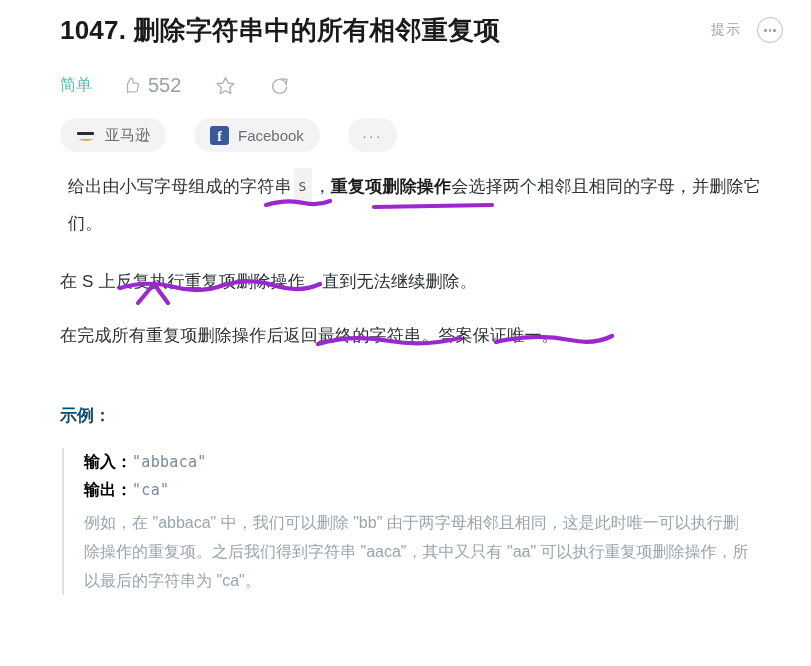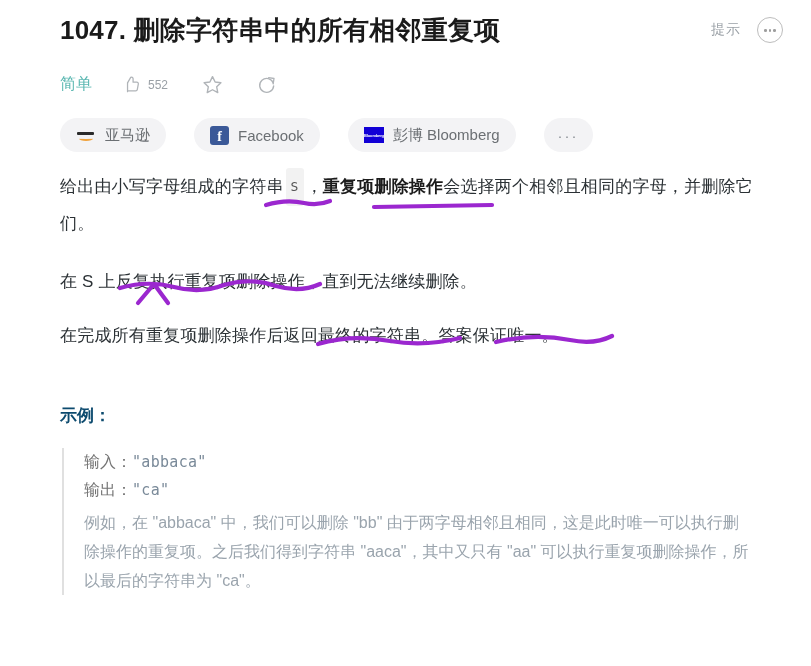--- a/index.html
+++ b/index.html
@@ -90,21 +90,21 @@
     margin-right: 30px;
   }
   .meta-item {
     display: flex;
     align-items: center;
     gap: 7px;
     margin-right: 34px;
     color: #b0b4b8;
   }
   .meta-item .count {
-    font-size: 12px;
+    font-size: 20px;
     color: #9aa0a6;
   }
   svg.ic { display: block; }
 
   
   .tags-row {
     position: absolute;
     left: 52px;
     top: 118px;
     display: flex;
@@ -188,21 +188,21 @@
     top: 168px;
     width: 700px;
   }
   .para {
     font-size: 17px;
     line-height: 36px;
     color: #2b3135;
     margin: 0 0 8px 0;
     letter-spacing: 0.2px;
   }
-  .para.p1 { width: 700px; margin-bottom: 12px; }
+  .para.p1 { width: 700px; margin-bottom: 12px; margin-left: 8px; }
   .para.p2 { margin-top: 22px; }
   .para.p3 { margin-top: 18px; }
   .code-chip {
     display: inline-block;
     background: #f2f2f2;
     border-radius: 3px;
     padding: 1px 5px;
     font-family: "DejaVu Sans Mono", "Liberation Mono", monospace;
     font-size: 13px;
     color: #555;
@@ -231,22 +231,22 @@
     padding-left: 20px;
     box-sizing: border-box;
   }
   .ex-line {
     font-size: 16px;
     line-height: 27px;
     color: #30363a;
     white-space: nowrap;
   }
   .ex-label {
-    font-weight: 400;
-    color: #737373;
+    font-weight: 700;
+    color: #000000;
   }
   .mono {
     font-family: "DejaVu Sans Mono", "Liberation Mono", monospace;
     font-size: 15px;
     color: #7a8a99;
     letter-spacing: 0.3px;
   }
   .explain {
     margin-top: 4px;
     font-size: 16px;
@@ -327,26 +327,20 @@
     <div class="tag">
       <span class="logo-amazon"></span>
       <span>亚马逊</span>
     </div>
 
     <div class="tag">
       <span class="logo-fb">f</span>
       <span>Facebook</span>
     </div>
 
-    <div class="tag">
-      <span class="logo-bloomberg">
-          <span>Bloomberg</span>
-        </span>
-      <span>彭博 Bloomberg</span>
-    </div>
 
     <div class="tag more">···</div>
   </div>
 
   <div class="content">
     <p class="para p1"><span>给出由小写字母组成的字符串</span><span class="code-chip">S</span><span>，</span><span class="b">重复项删除操作</span><span>会选择两个相邻且相同的字母，并删除它们。</span></p>
 
     <p class="para p2">在 S 上反复执行重复项删除操作，直到无法继续删除。</p>
 
     <p class="para p3">在完成所有重复项删除操作后返回最终的字符串。答案保证唯一。</p>

